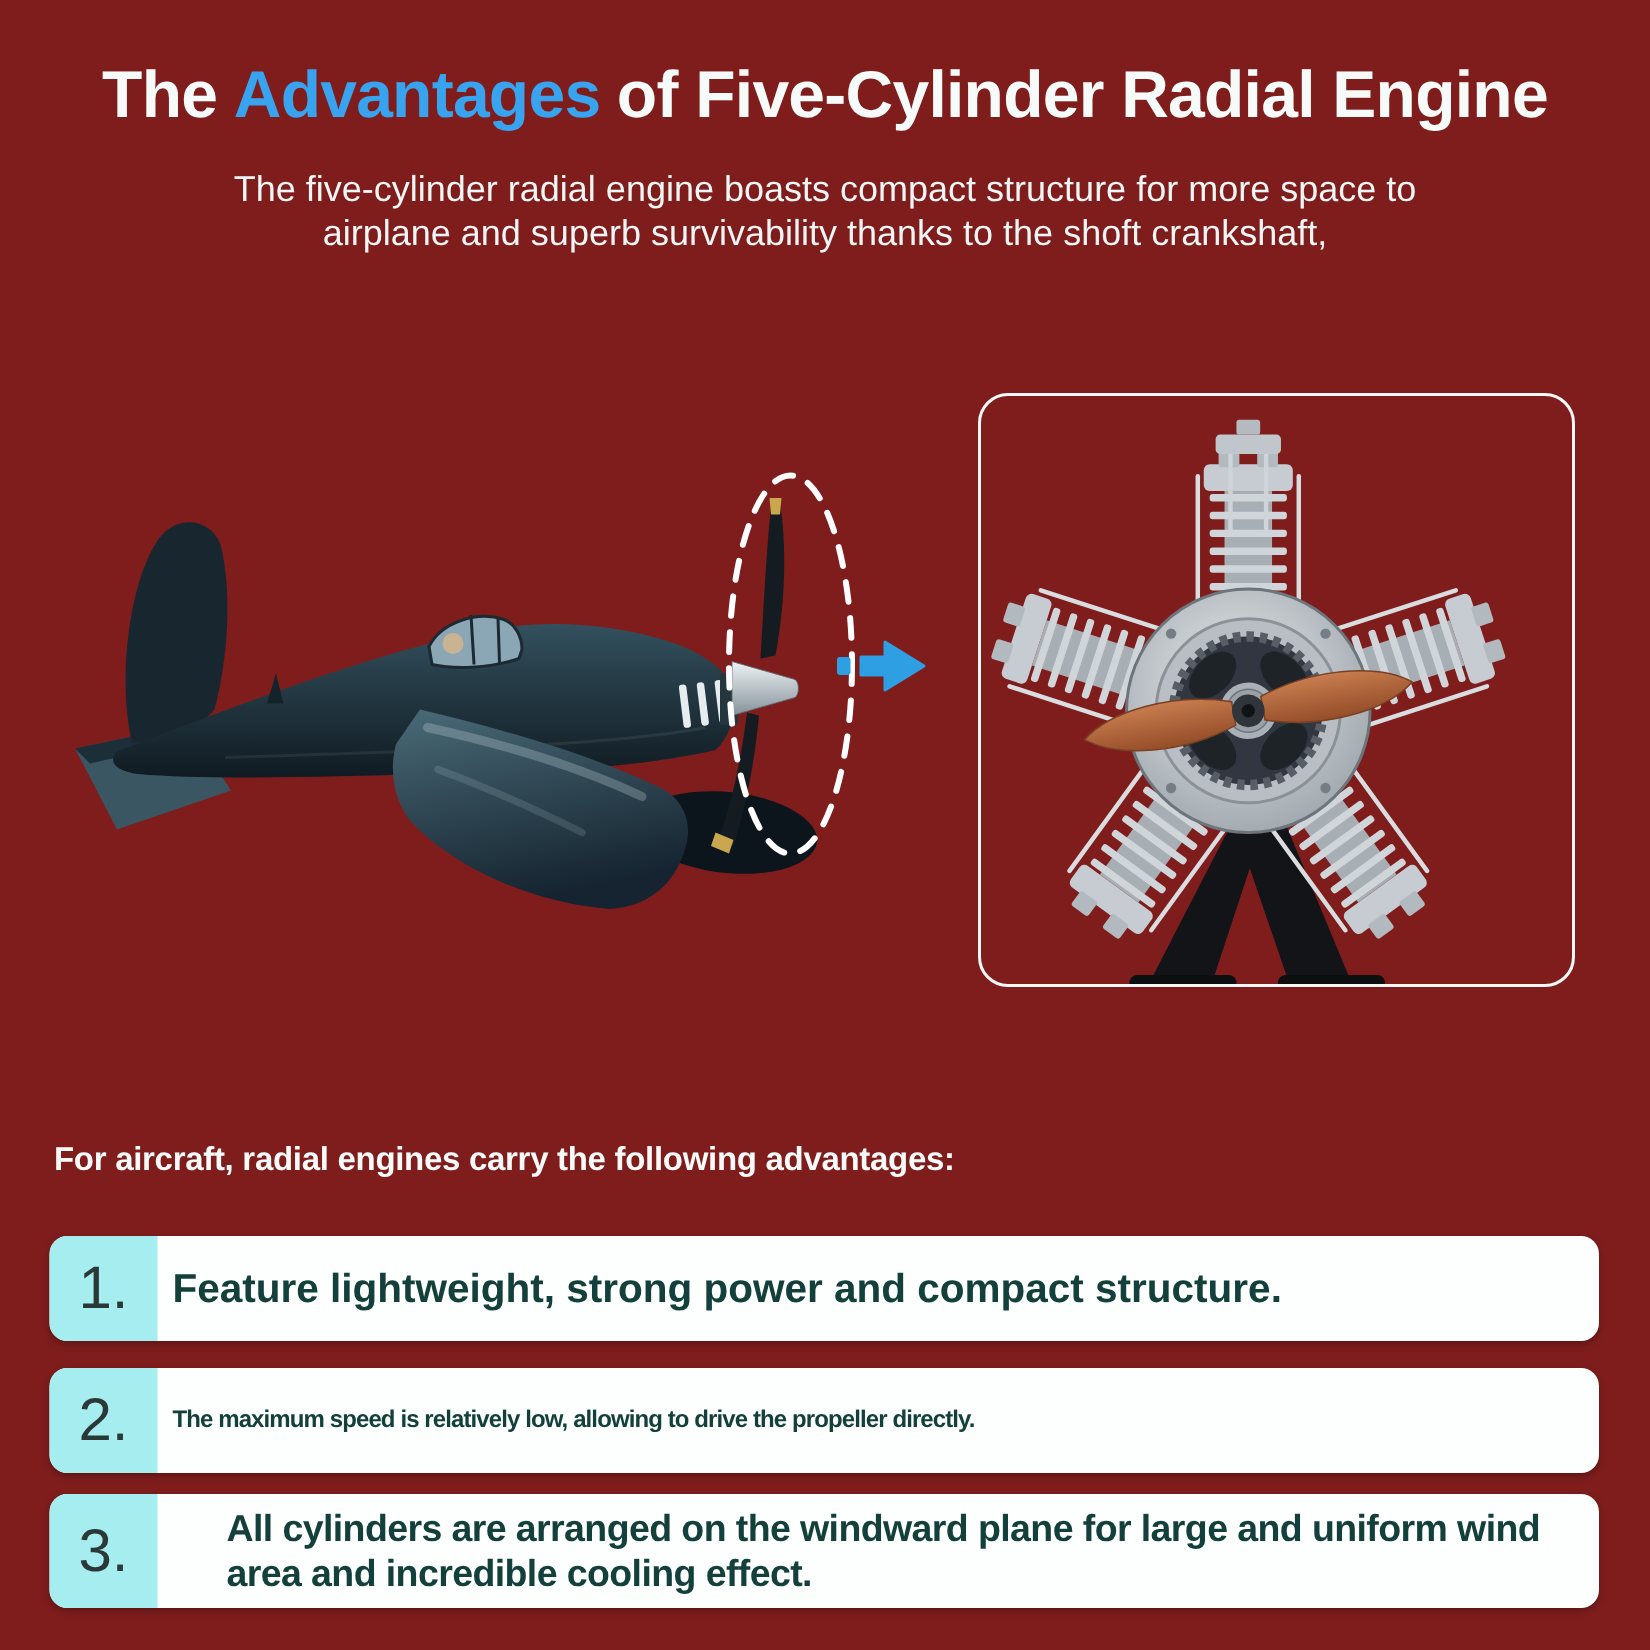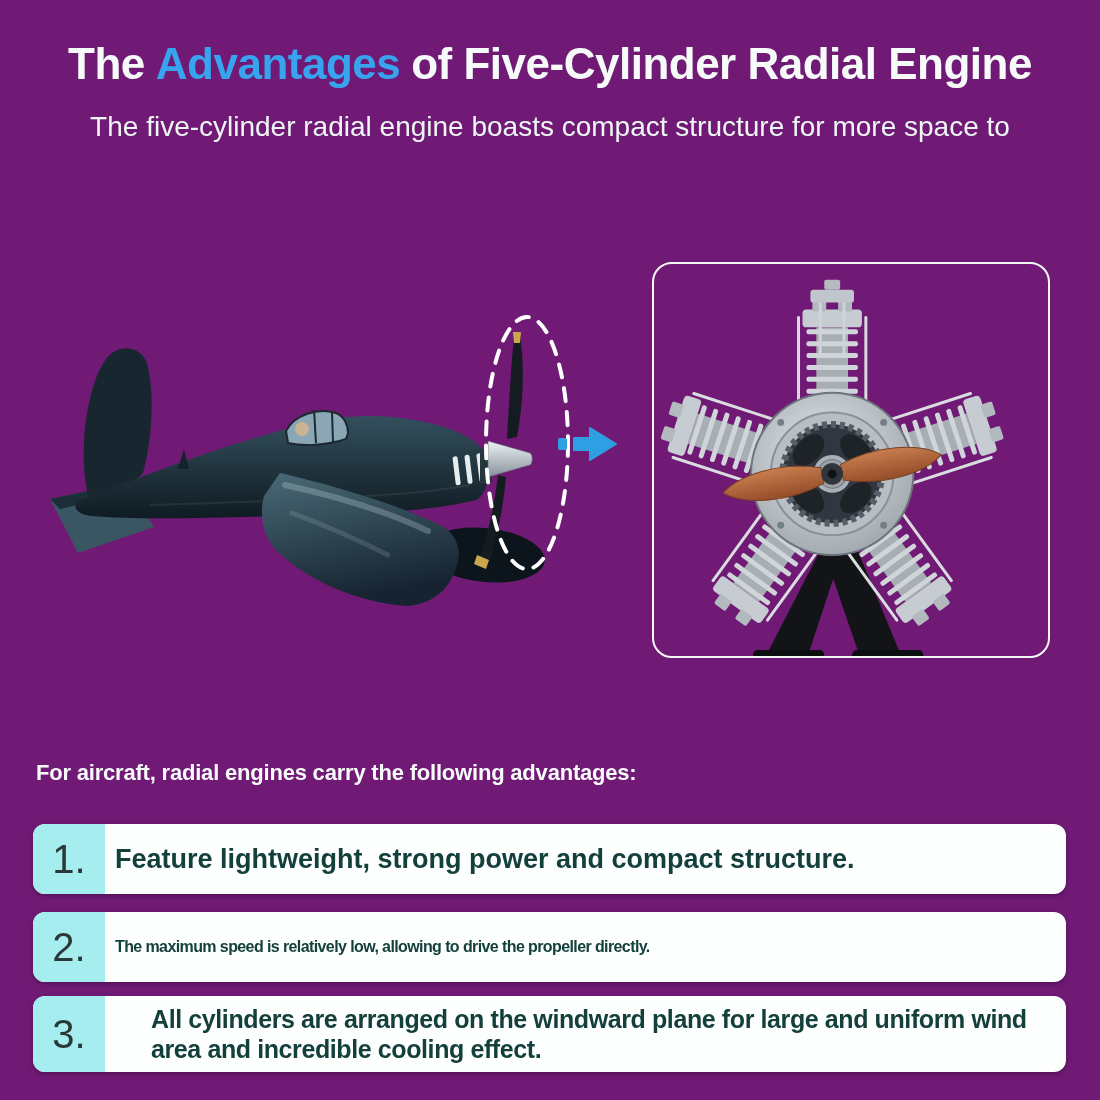--- a/index.html
+++ b/index.html
@@ -1,24 +1,24 @@
 <!DOCTYPE html>
 <html><head>
 <meta charset="utf-8">
 <style>
   html,body{margin:0;padding:0;background:#033c39;}
-  .page{position:relative;width:1100px;height:1100px;background:#701a75;overflow:hidden;
+  .page{position:relative;width:1100px;height:1100px;background:#7f1d1d;overflow:hidden;
         font-family:"Liberation Sans", sans-serif;}
 
   
   .title{position:absolute;top:40px;left:0;width:1100px;margin:0;text-align:center;
          font-size:44px;font-weight:700;letter-spacing:-0.5px;color:#f6fbfa;line-height:1.1;}
   .t-hl{color:#38a3ee;margin:0 11px;}
   .subtitle{position:absolute;top:112px;left:0;width:1100px;text-align:center;
-            color:#eef6f5;font-size:28px;line-height:29px;font-weight:400;}
+            color:#eef6f5;font-size:24px;line-height:29px;font-weight:400;}
 
   
   .plane{position:absolute;left:30px;top:303px;width:545px;height:315px;}
   .arrow{position:absolute;left:556px;top:424px;width:64px;height:40px;}
   .engine-box{position:absolute;left:652px;top:262px;width:394px;height:392px;
               border:2px solid #f4f8f7;border-radius:20px;}
   .engine{position:absolute;left:0;top:0;width:100%;height:100%;}
 
   
   .adv-heading{position:absolute;left:36px;top:760px;width:1030px;
@@ -39,20 +39,21 @@
 </style>
 </head>
 <body>
 
 <div class="page">
 
   <h1 class="title"><span>The</span><span class="t-hl">Advantages</span><span>of Five-Cylinder Radial Engine</span></h1>
 
   <div class="subtitle">
     <div>The five-cylinder radial engine boasts compact structure for more space to</div>
+    <div>airplane and superb survivability thanks to the shoft crankshaft,</div>
   </div>
 
   <svg class="plane" viewBox="0 0 545 315">
     <defs>
       <linearGradient id="fgrad" x1="0" y1="0" x2="0" y2="1">
         <stop offset="0" stop-color="#33505e"></stop>
           <stop offset="1" stop-color="#101b22"></stop>
       </linearGradient>
       <linearGradient id="wgrad" x1="0" y1="0" x2="0.3" y2="1">
         <stop offset="0" stop-color="#4a6a77"></stop>

